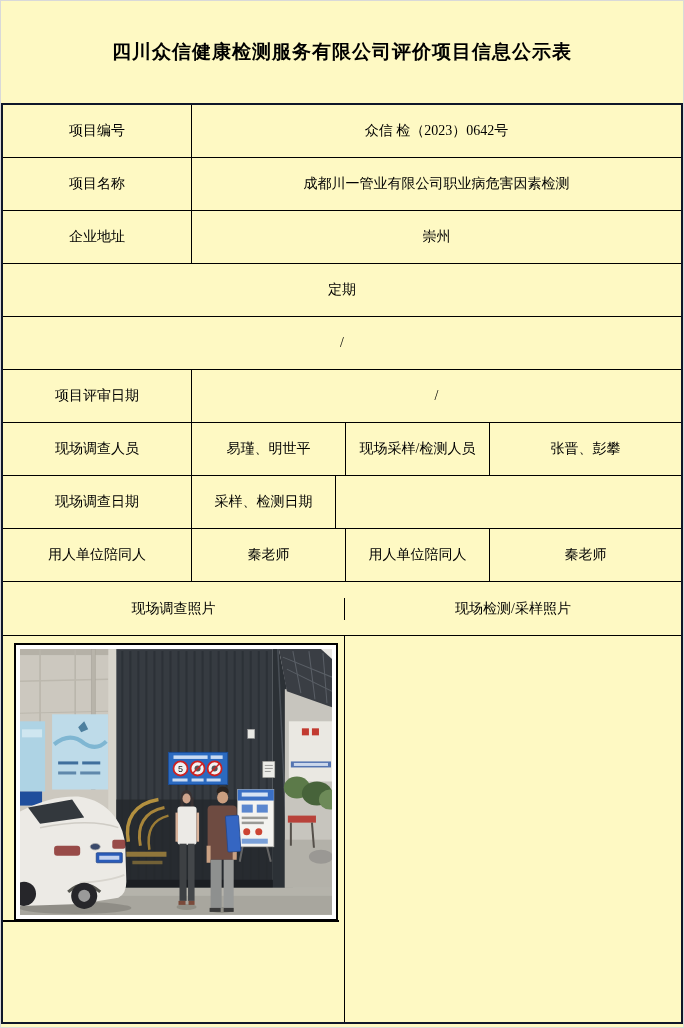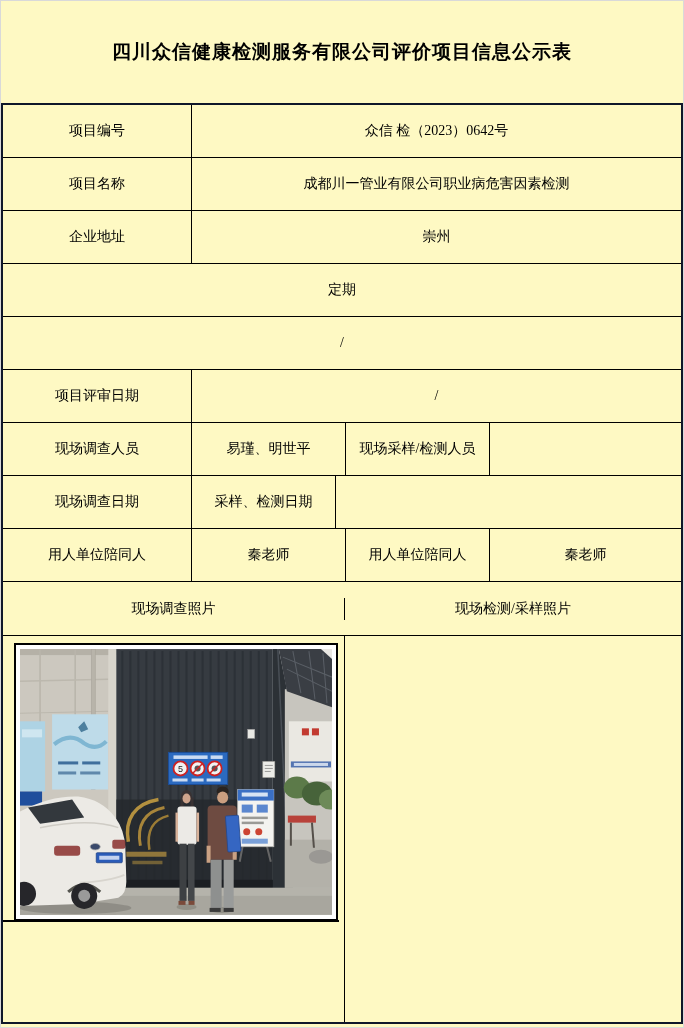--- a/index.html
+++ b/index.html
@@ -85,20 +85,21 @@
 
     <div class="row">
       <div class="cell c-label">项目评审日期</div>
       <div class="cell c-val2 last">/</div>
     </div>
 
     <div class="row">
       <div class="cell c-label">现场调查人员</div>
       <div class="cell c-v4a">易瑾、明世平</div>
       <div class="cell c-l4b">现场采样/检测人员</div>
+      <div class="cell c-v4b last">张晋、彭攀</div>
     </div>
 
     <div class="row">
       <div class="cell c-label">现场调查日期</div>
       <div class="cell c-l4b">采样、检测日期</div>
     </div>
 
     <div class="row">
       <div class="cell c-label">用人单位陪同人</div>
       <div class="cell c-v4a">秦老师</div>

